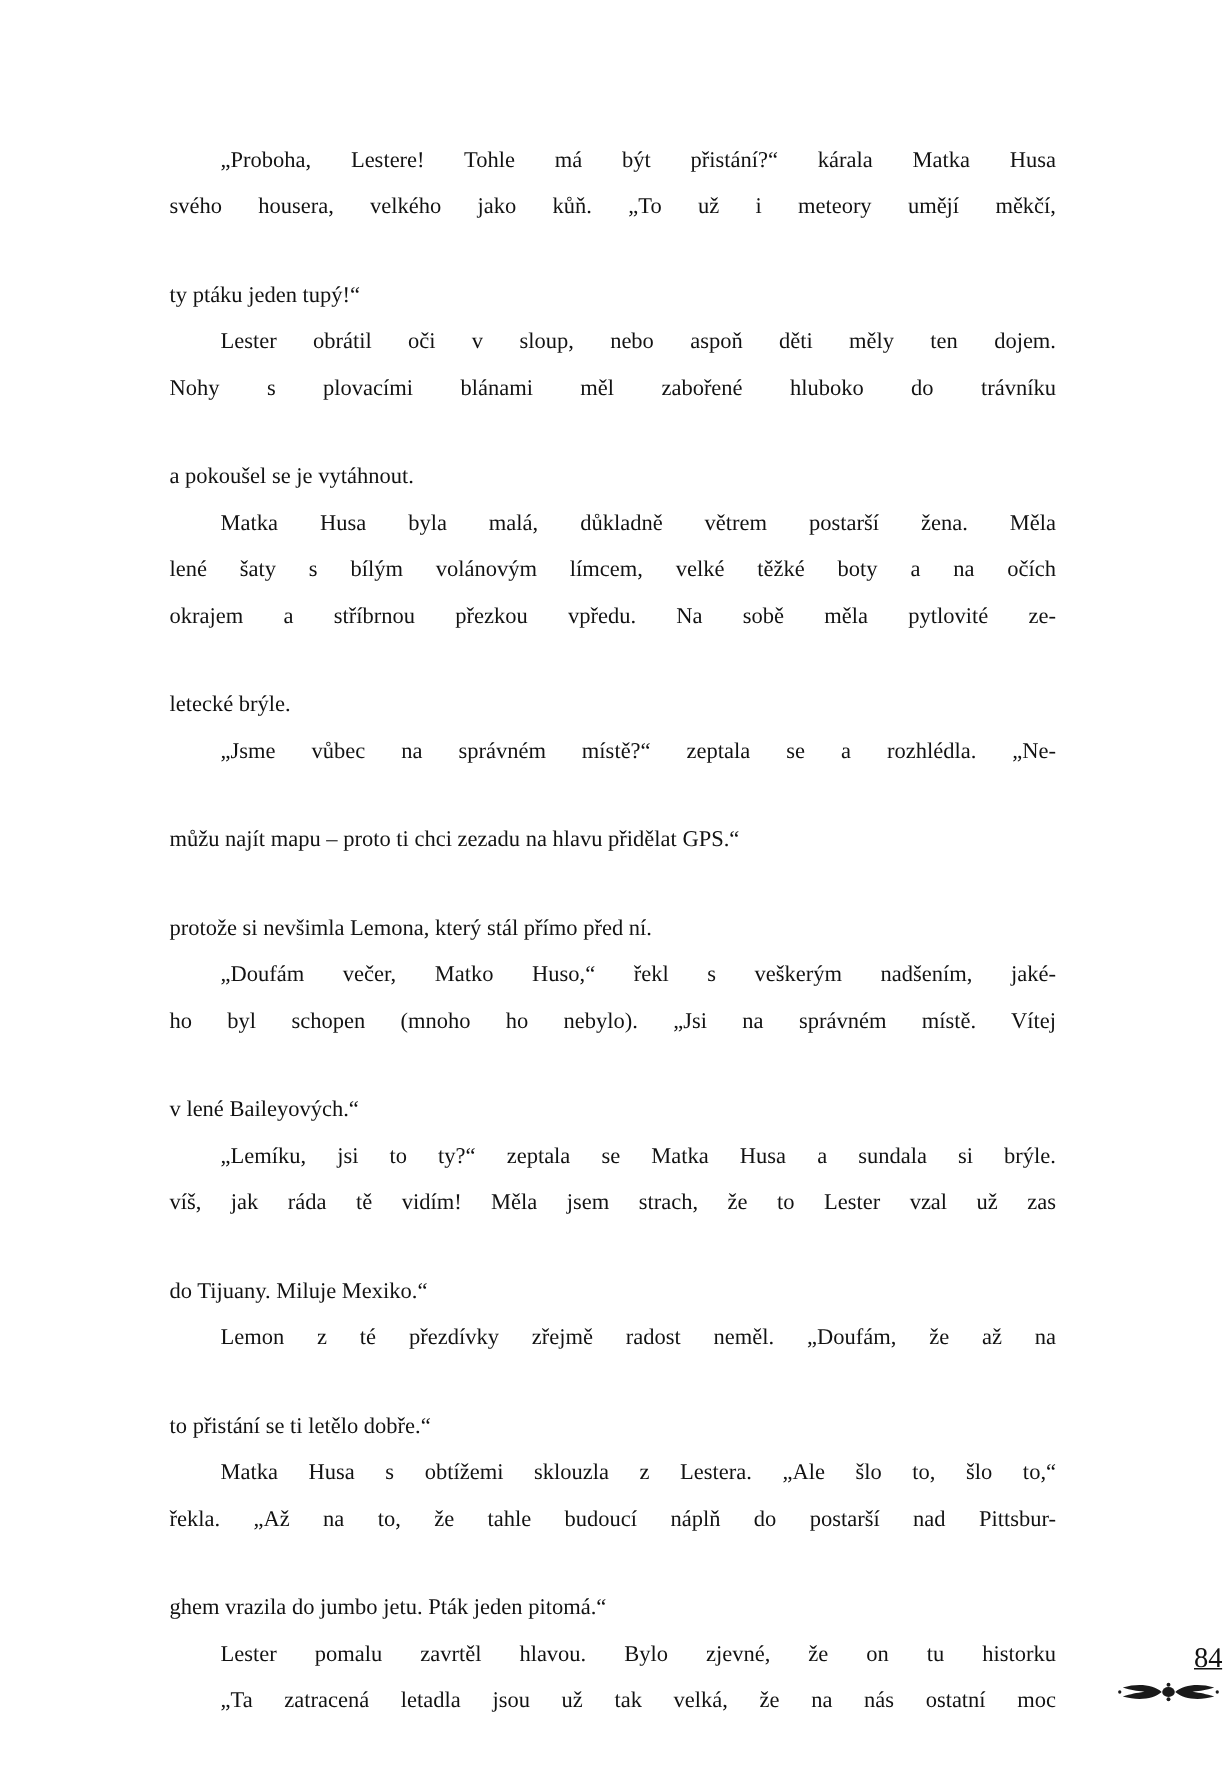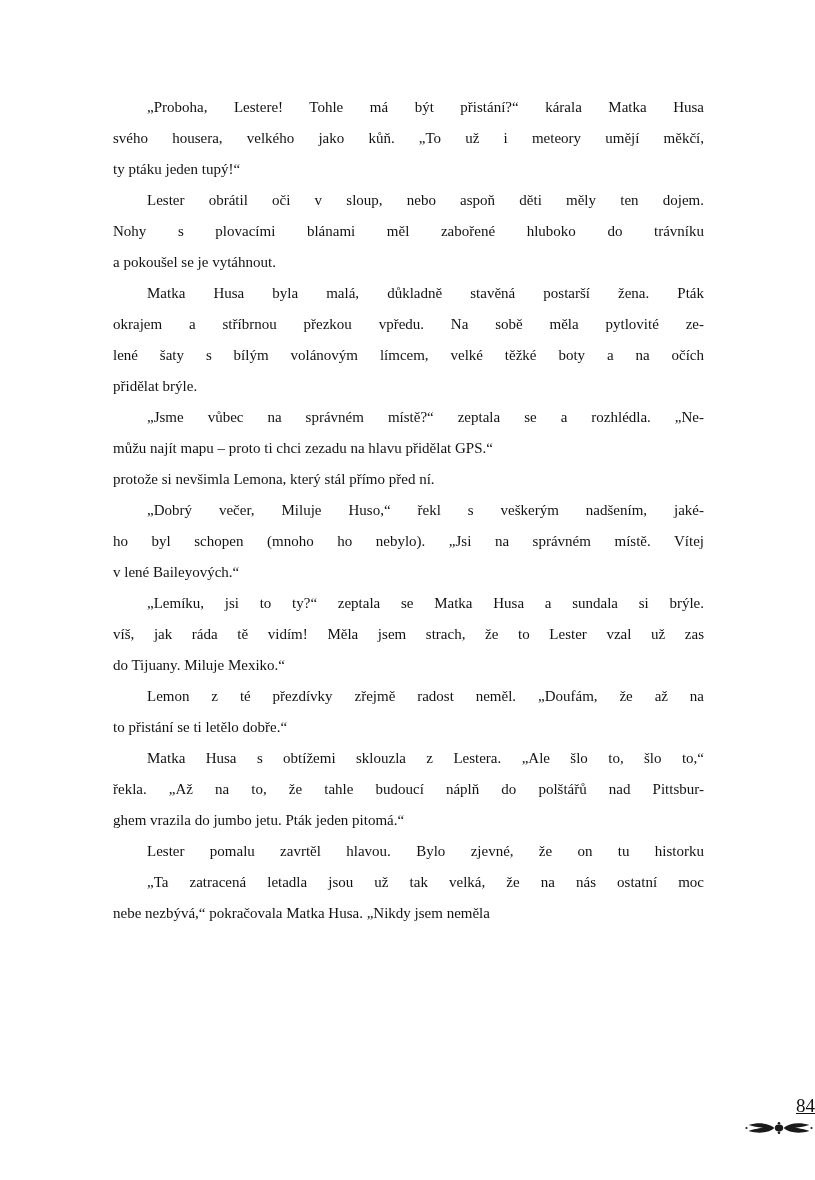--- a/index.html
+++ b/index.html
@@ -29,20 +29,21 @@
     margin: 0;
     padding: 0;
   }
   .line {
     text-align: justify;
     text-align-last: justify;
     white-space: normal;
   }
   .line.last {
     text-align-last: left;
+    margin-top: 28px;
   }
   .line.first {
     padding-left: 34px;
   }
   .footer {
     position: absolute;
     left: 0;
     right: 0;
     top: 1094px;
     text-align: right;
@@ -68,49 +69,49 @@
         <div class="line first">„Proboha, Lestere! Tohle má být přistání?“ kárala Matka Husa</div>
         <div class="line">svého housera, velkého jako kůň. „To už i meteory umějí měkčí,</div>
         <div class="line last">ty ptáku jeden tupý!“</div>
       </div>
       <div class="paragraph">
         <div class="line first">Lester obrátil oči v sloup, nebo aspoň děti měly ten dojem.</div>
         <div class="line">Nohy s plovacími blánami měl zabořené hluboko do trávníku</div>
         <div class="line last">a pokoušel se je vytáhnout.</div>
       </div>
       <div class="paragraph">
-        <div class="line first">Matka Husa byla malá, důkladně stavěná postarší žena. Pták</div>
+        <div class="line first">Matka Husa byla malá, důkladně větrem postarší žena. Měla</div>
+        <div class="line">lené šaty s bílým volánovým límcem, velké těžké boty a na očích</div>
         <div class="line">okrajem a stříbrnou přezkou vpředu. Na sobě měla pytlovité ze-</div>
-        <div class="line">lené šaty s bílým volánovým límcem, velké těžké boty a na očích</div>
-        <div class="line last">přidělat brýle.</div>
+        <div class="line last">letecké brýle.</div>
       </div>
       <div class="paragraph">
         <div class="line first">„Jsme vůbec na správném místě?“ zeptala se a rozhlédla. „Ne-</div>
         <div class="line last">můžu najít mapu – proto ti chci zezadu na hlavu přidělat GPS.“</div>
       </div>
       <div class="paragraph">
         <div class="line last">protože si nevšimla Lemona, který stál přímo před ní.</div>
       </div>
       <div class="paragraph">
-        <div class="line first">„Dobrý večer, Miluje Huso,“ řekl s veškerým nadšením, jaké-</div>
+        <div class="line first">„Doufám večer, Matko Huso,“ řekl s veškerým nadšením, jaké-</div>
         <div class="line">ho byl schopen (mnoho ho nebylo). „Jsi na správném místě. Vítej</div>
         <div class="line last">v lené Baileyových.“</div>
       </div>
       <div class="paragraph">
         <div class="line first">„Lemíku, jsi to ty?“ zeptala se Matka Husa a sundala si brýle.</div>
         <div class="line">víš, jak ráda tě vidím! Měla jsem strach, že to Lester vzal už zas</div>
         <div class="line last">do Tijuany. Miluje Mexiko.“</div>
       </div>
       <div class="paragraph">
         <div class="line first">Lemon z té přezdívky zřejmě radost neměl. „Doufám, že až na</div>
         <div class="line last">to přistání se ti letělo dobře.“</div>
       </div>
       <div class="paragraph">
         <div class="line first">Matka Husa s obtížemi sklouzla z Lestera. „Ale šlo to, šlo to,“</div>
-        <div class="line">řekla. „Až na to, že tahle budoucí náplň do polštářů nad Pittsbur-</div>
+        <div class="line">řekla. „Až na to, že tahle budoucí náplň do postarší nad Pittsbur-</div>
         <div class="line last">ghem vrazila do jumbo jetu. Pták jeden pitomá.“</div>
       </div>
       <div class="paragraph">
         <div class="line first">Lester pomalu zavrtěl hlavou. Bylo zjevné, že on tu historku</div>
       </div>
       <div class="paragraph">
         <div class="line first">„Ta zatracená letadla jsou už tak velká, že na nás ostatní moc</div>
         <div class="line last">nebe nezbývá,“ pokračovala Matka Husa. „Nikdy jsem neměla</div>
       </div>
     </div>

